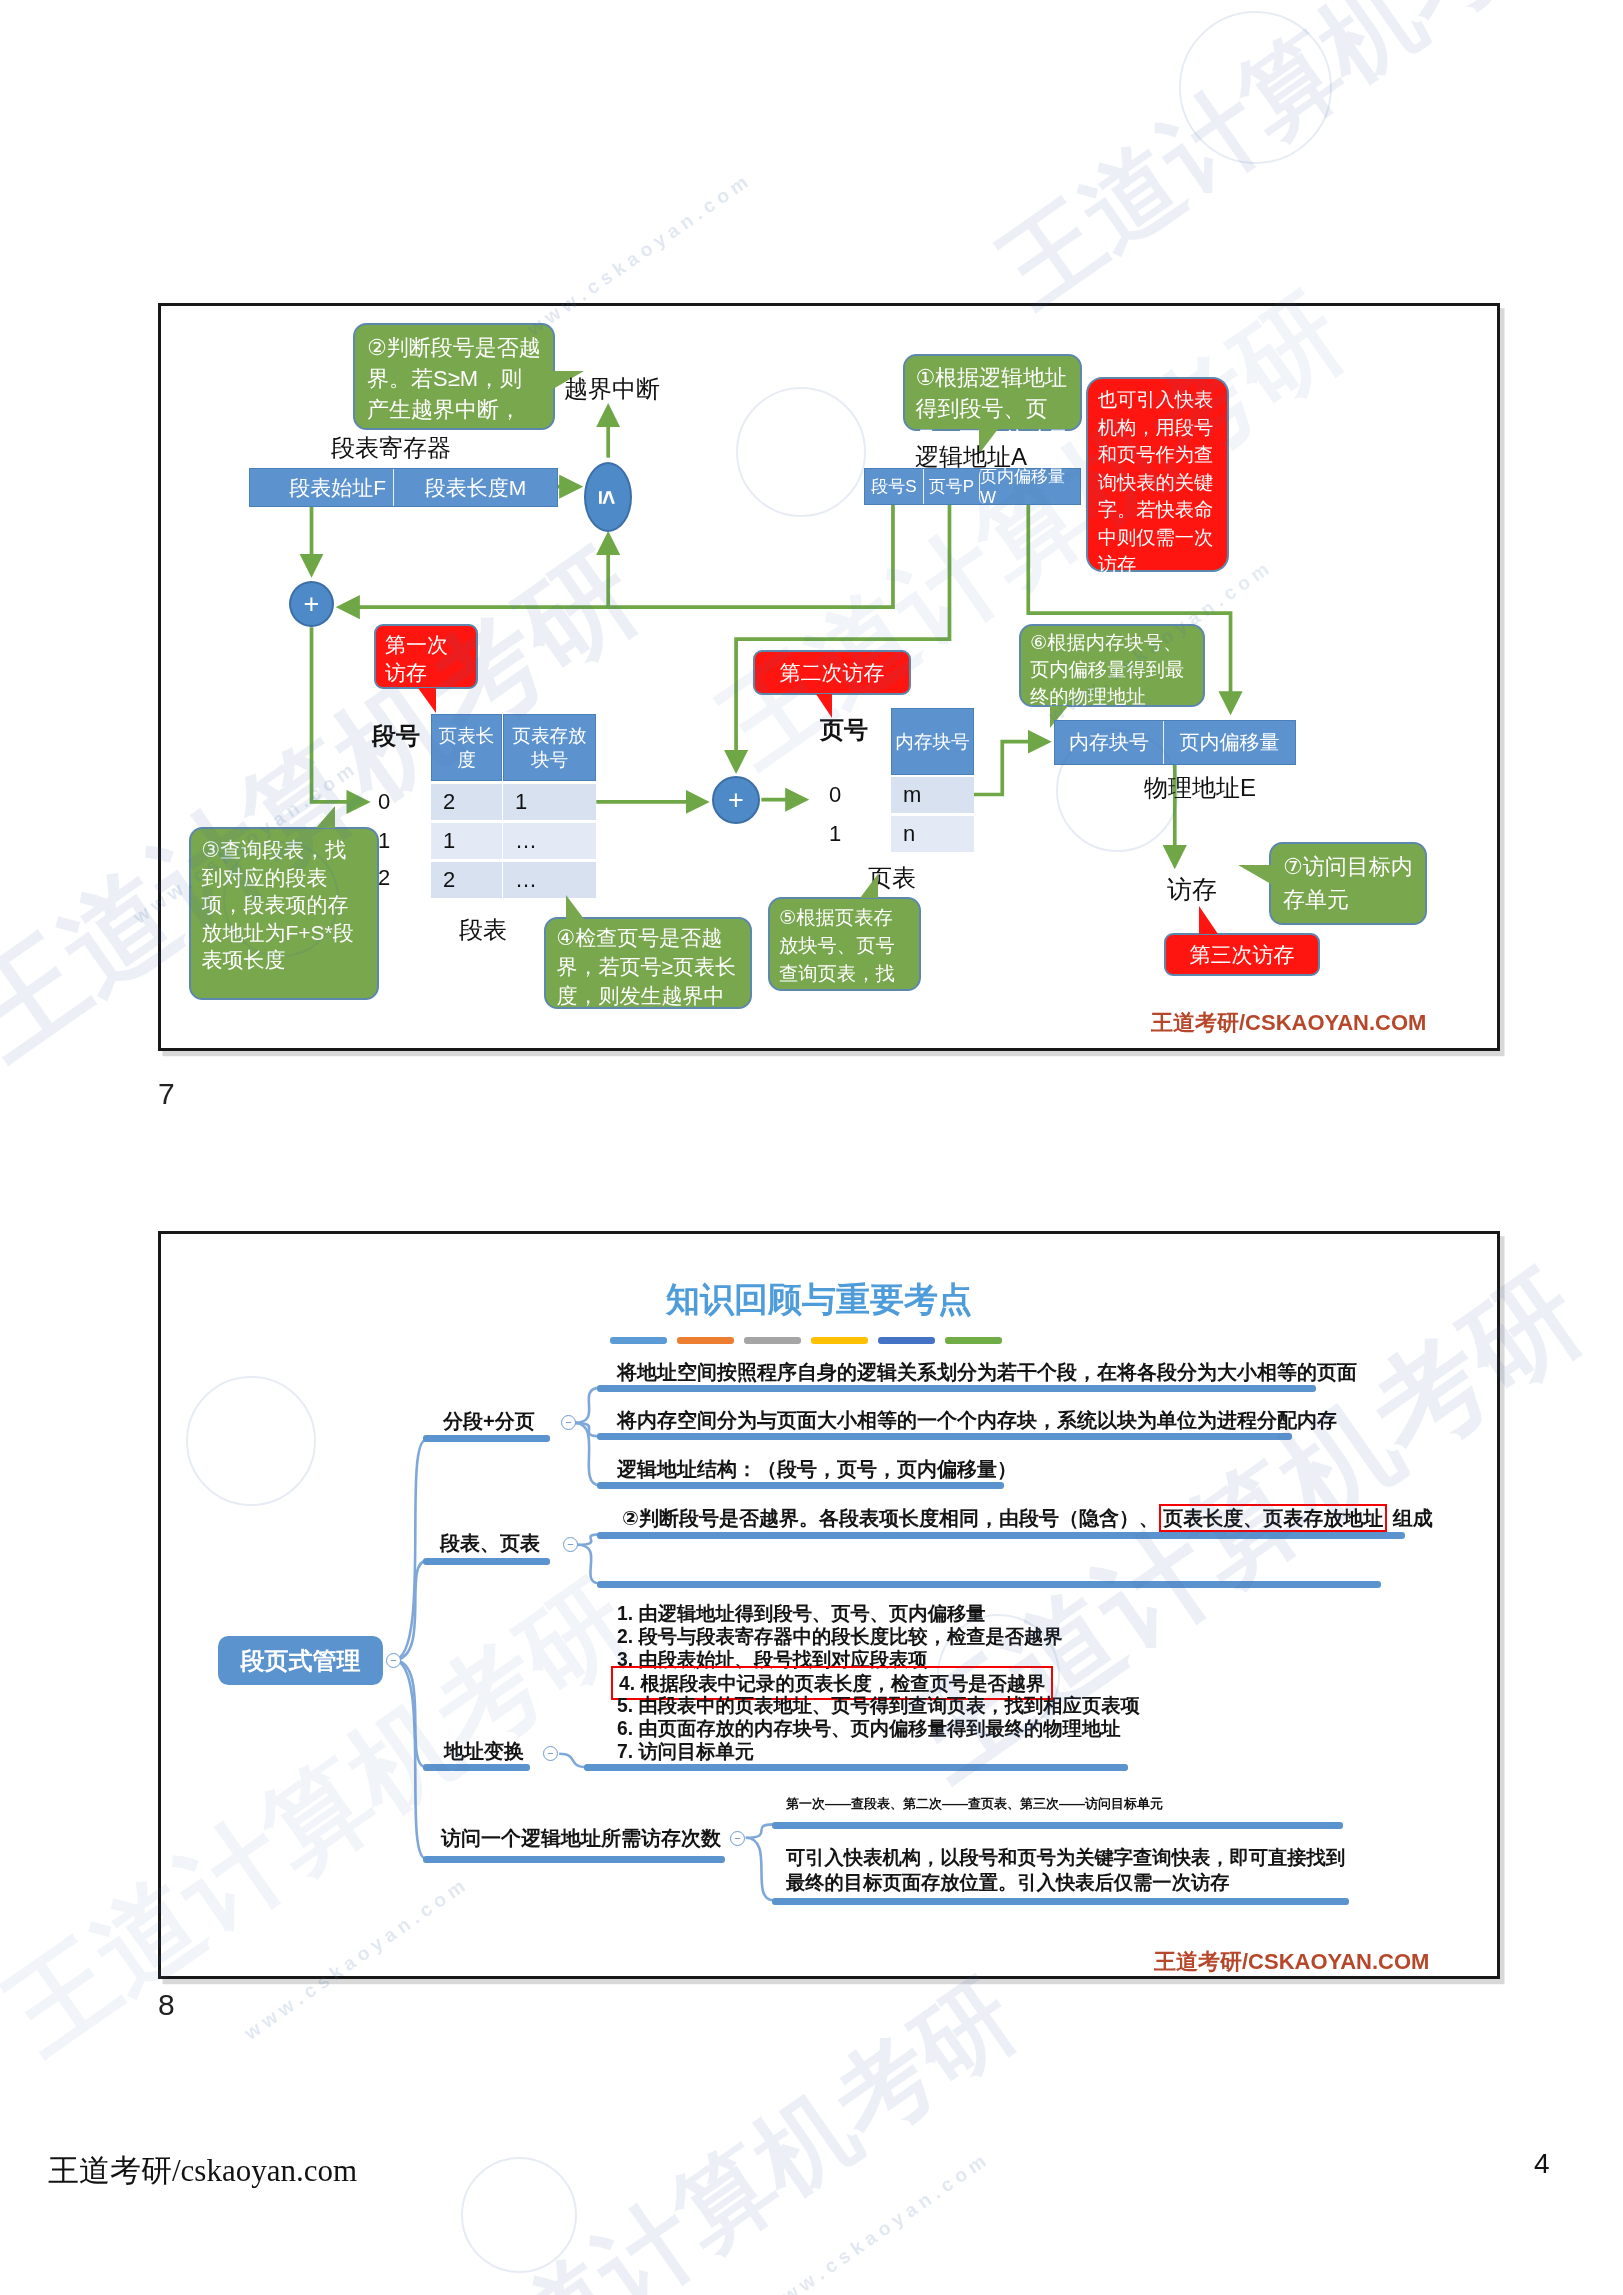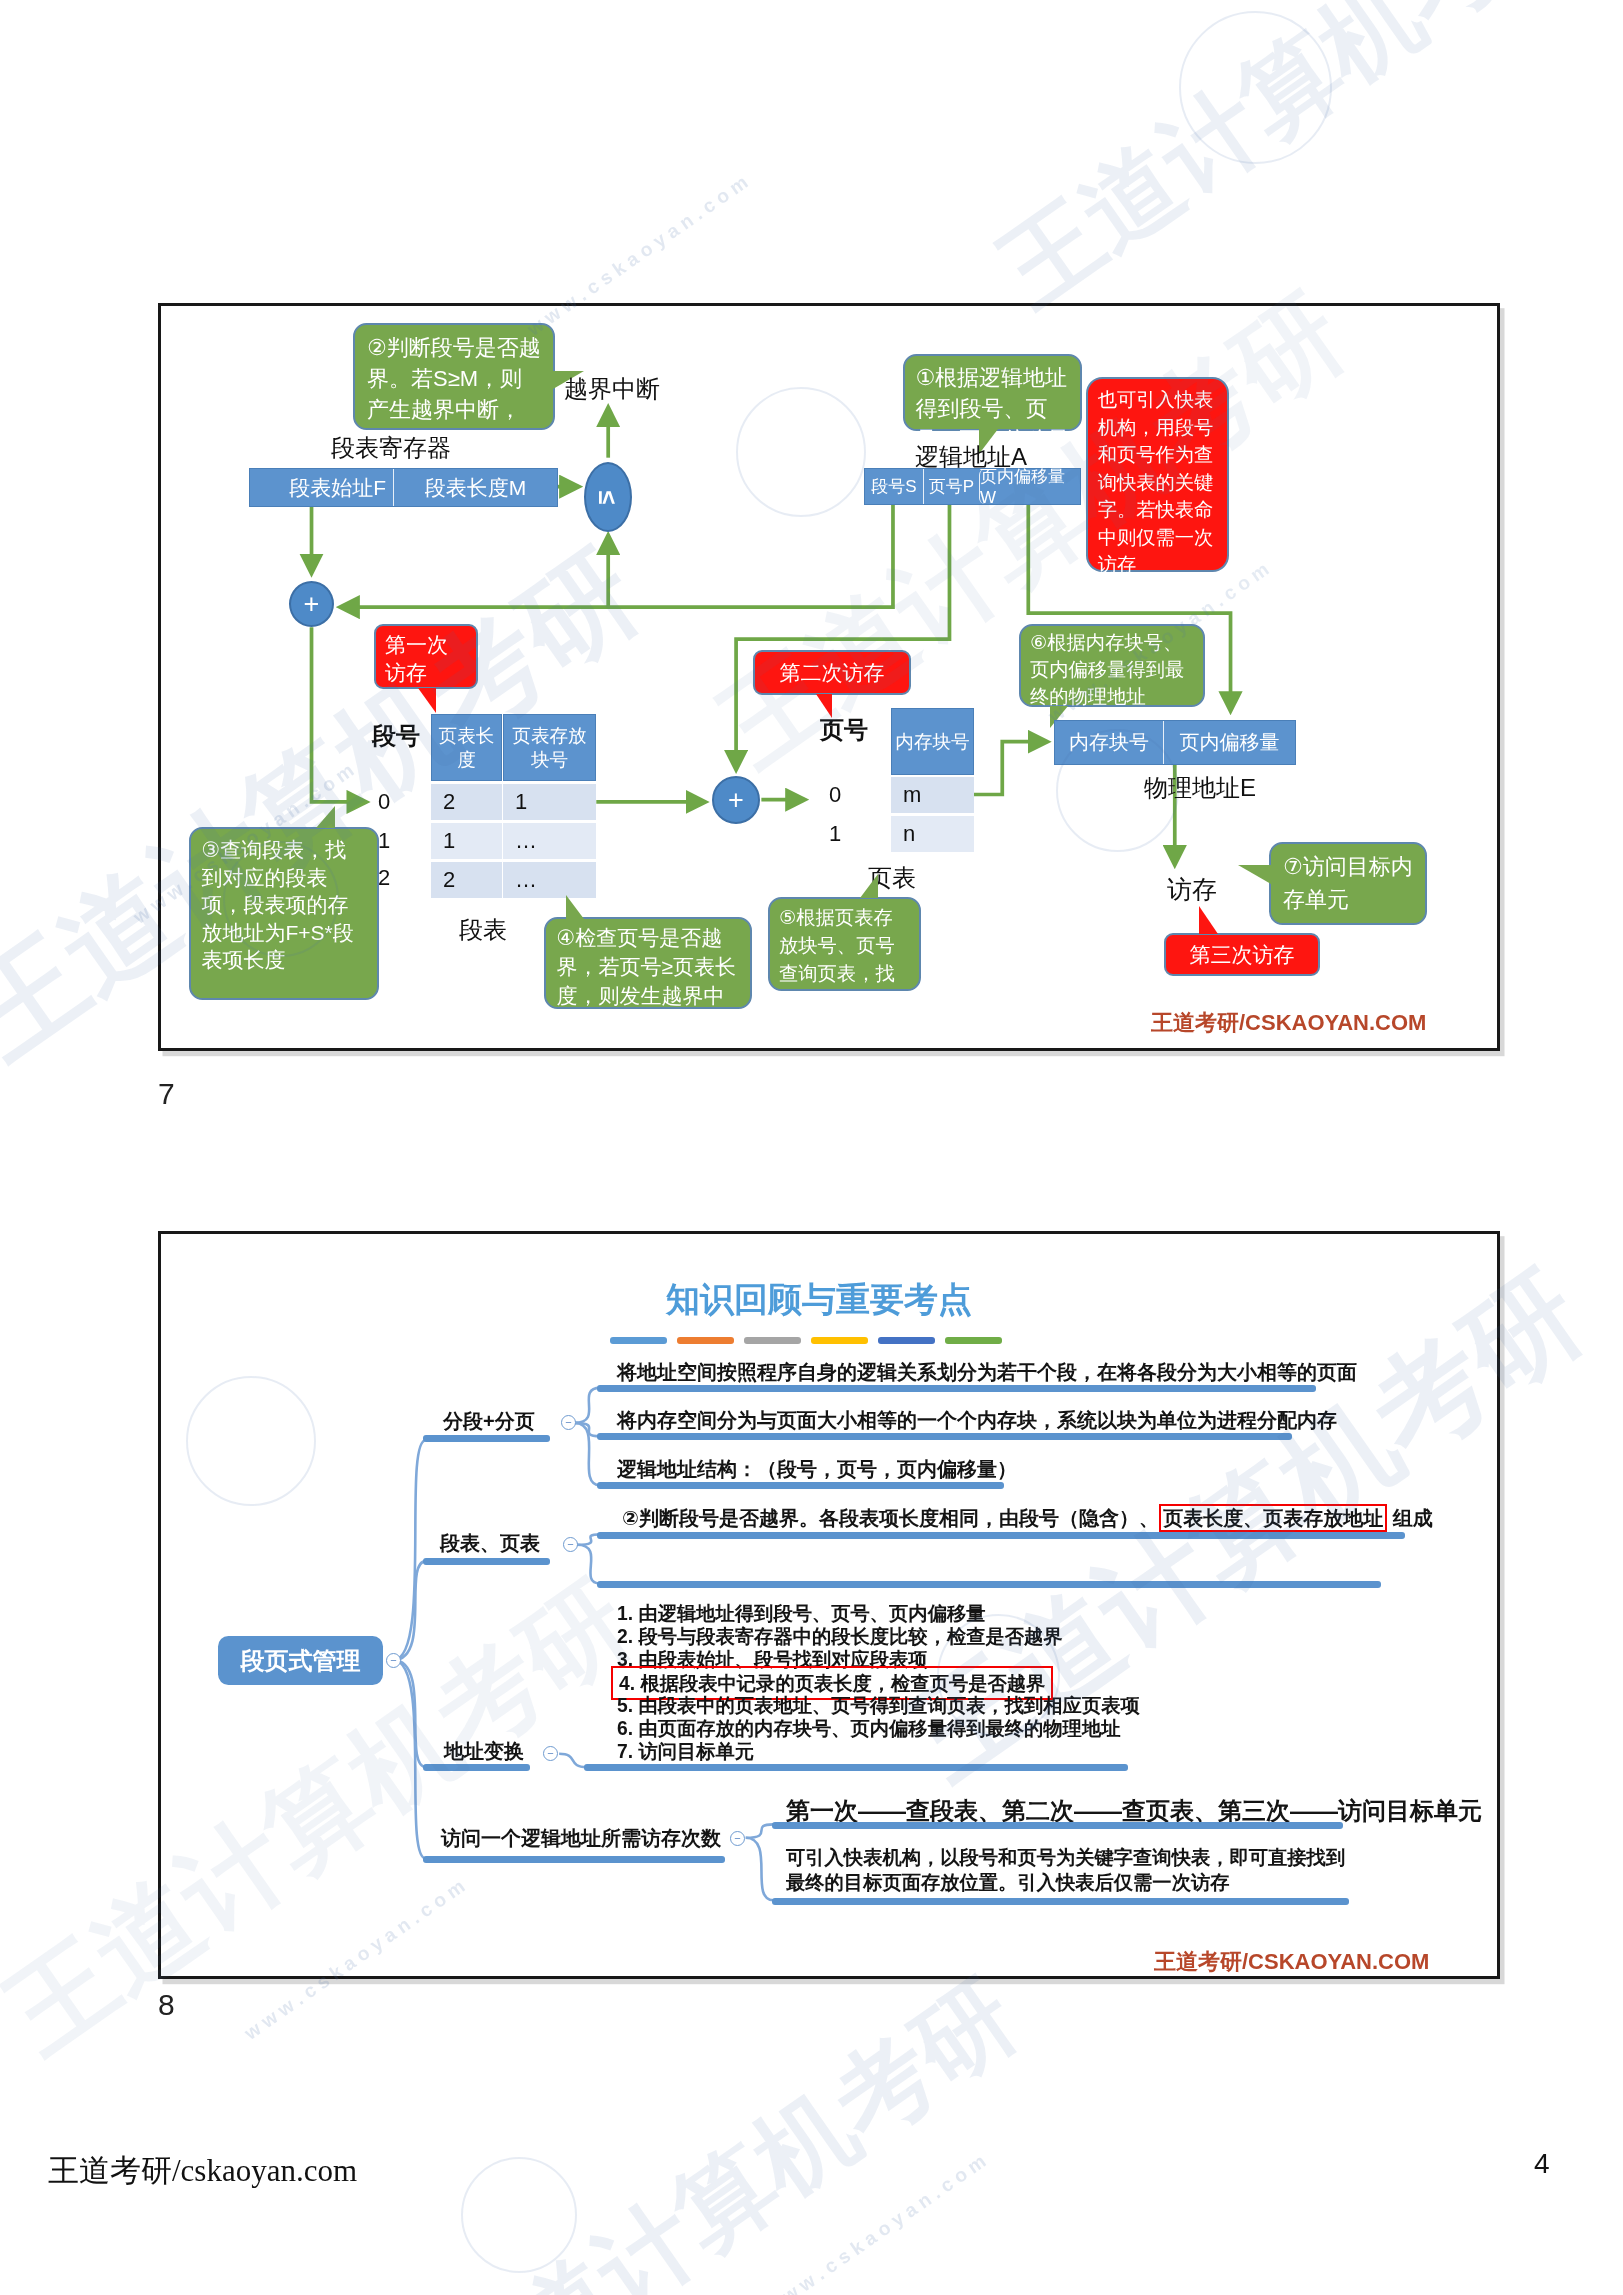--- a/index.html
+++ b/index.html
@@ -305,21 +305,21 @@
     <div class="leaftxt" style="left:456px;top:458px;font-size:19.3px;">5. 由段表中的页表地址、页号得到查询页表，找到相应页表项</div>
     <div class="leaftxt" style="left:456px;top:481px;font-size:19.3px;">6. 由页面存放的内存块号、页内偏移量得到最终的物理地址</div>
     <div class="leaftxt" style="left:456px;top:504px;font-size:19.3px;">7. 访问目标单元</div>
 
     <div class="leaftxt" style="left:283px;top:504px;font-size:20px;">地址变换</div>
     <div class="bar8" style="left:262px;top:530px;width:107px;"></div>
     <div class="minus" style="left:382px;top:512px;">
       <span>−</span></div>
     <div class="bar8" style="left:423px;top:530px;width:544px;"></div>
 
-    <div class="leaftxt" style="left:625px;top:561px;font-size:24px;">第一次——查段表、第二次——查页表、第三次——访问目标单元</div>
+    <div class="leaftxt" style="left:625px;top:561px;font-size:13px;">第一次——查段表、第二次——查页表、第三次——访问目标单元</div>
     <div class="bar8" style="left:611px;top:588px;width:571px;"></div>
 
     <div class="leaftxt" style="left:280px;top:591px;font-size:20px;">访问一个逻辑地址所需访存次数</div>
     <div class="bar8" style="left:262px;top:622px;width:302px;"></div>
     <div class="minus" style="left:569px;top:597px;">
       <span>−</span></div>
 
     <div class="leaftxt" style="left:625px;top:610px;font-size:19.3px;">可引入快表机构，以段号和页号为关键字查询快表，即可直接找到</div>
     <div class="leaftxt" style="left:625px;top:635px;font-size:19.3px;">最终的目标页面存放位置。引入快表后仅需一次访存</div>
     <div class="bar8" style="left:611px;top:664px;width:577px;"></div>

